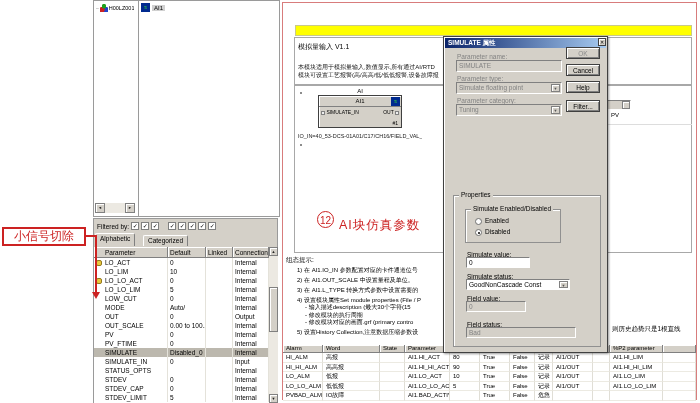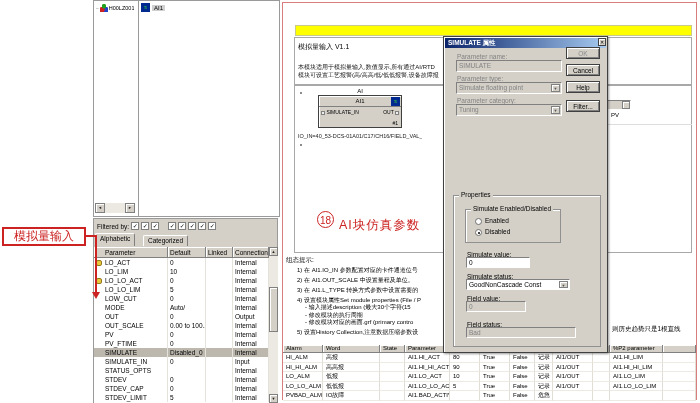--- a/index.html
+++ b/index.html
@@ -454,18 +454,18 @@
   <span class="rlbl" style="left:23px;top:236px;">Simulate status:</span>
   <div class="dfield on drop" style="left:22px;top:242px;width:104px;height:11px;"><span>GoodNonCascade Const</span></div>
 
   <span class="rlbl" style="left:23px;top:258px;">Field value:</span>
   <div class="dfield" style="left:22px;top:264px;width:60px;height:11px;">0</div>
 
   <span class="rlbl" style="left:23px;top:284px;">Field status:</span>
   <div class="dfield" style="left:22px;top:290px;width:110px;height:11px;">Bad</div>
 </div>
 
-<div class="abs red" id="left-note">模拟量输入</div>
+<div class="abs red" id="left-note">小信号切除</div>
 <div class="abs" id="red-h"></div>
 <div class="abs" id="red-v"></div>
 <div class="abs" id="red-arrow"></div>
-<div class="abs red" id="step-circle">18</div>
+<div class="abs red" id="step-circle">12</div>
 <div class="abs red nw" id="step-caption">AI块仿真参数</div>
 
 </body></html>

